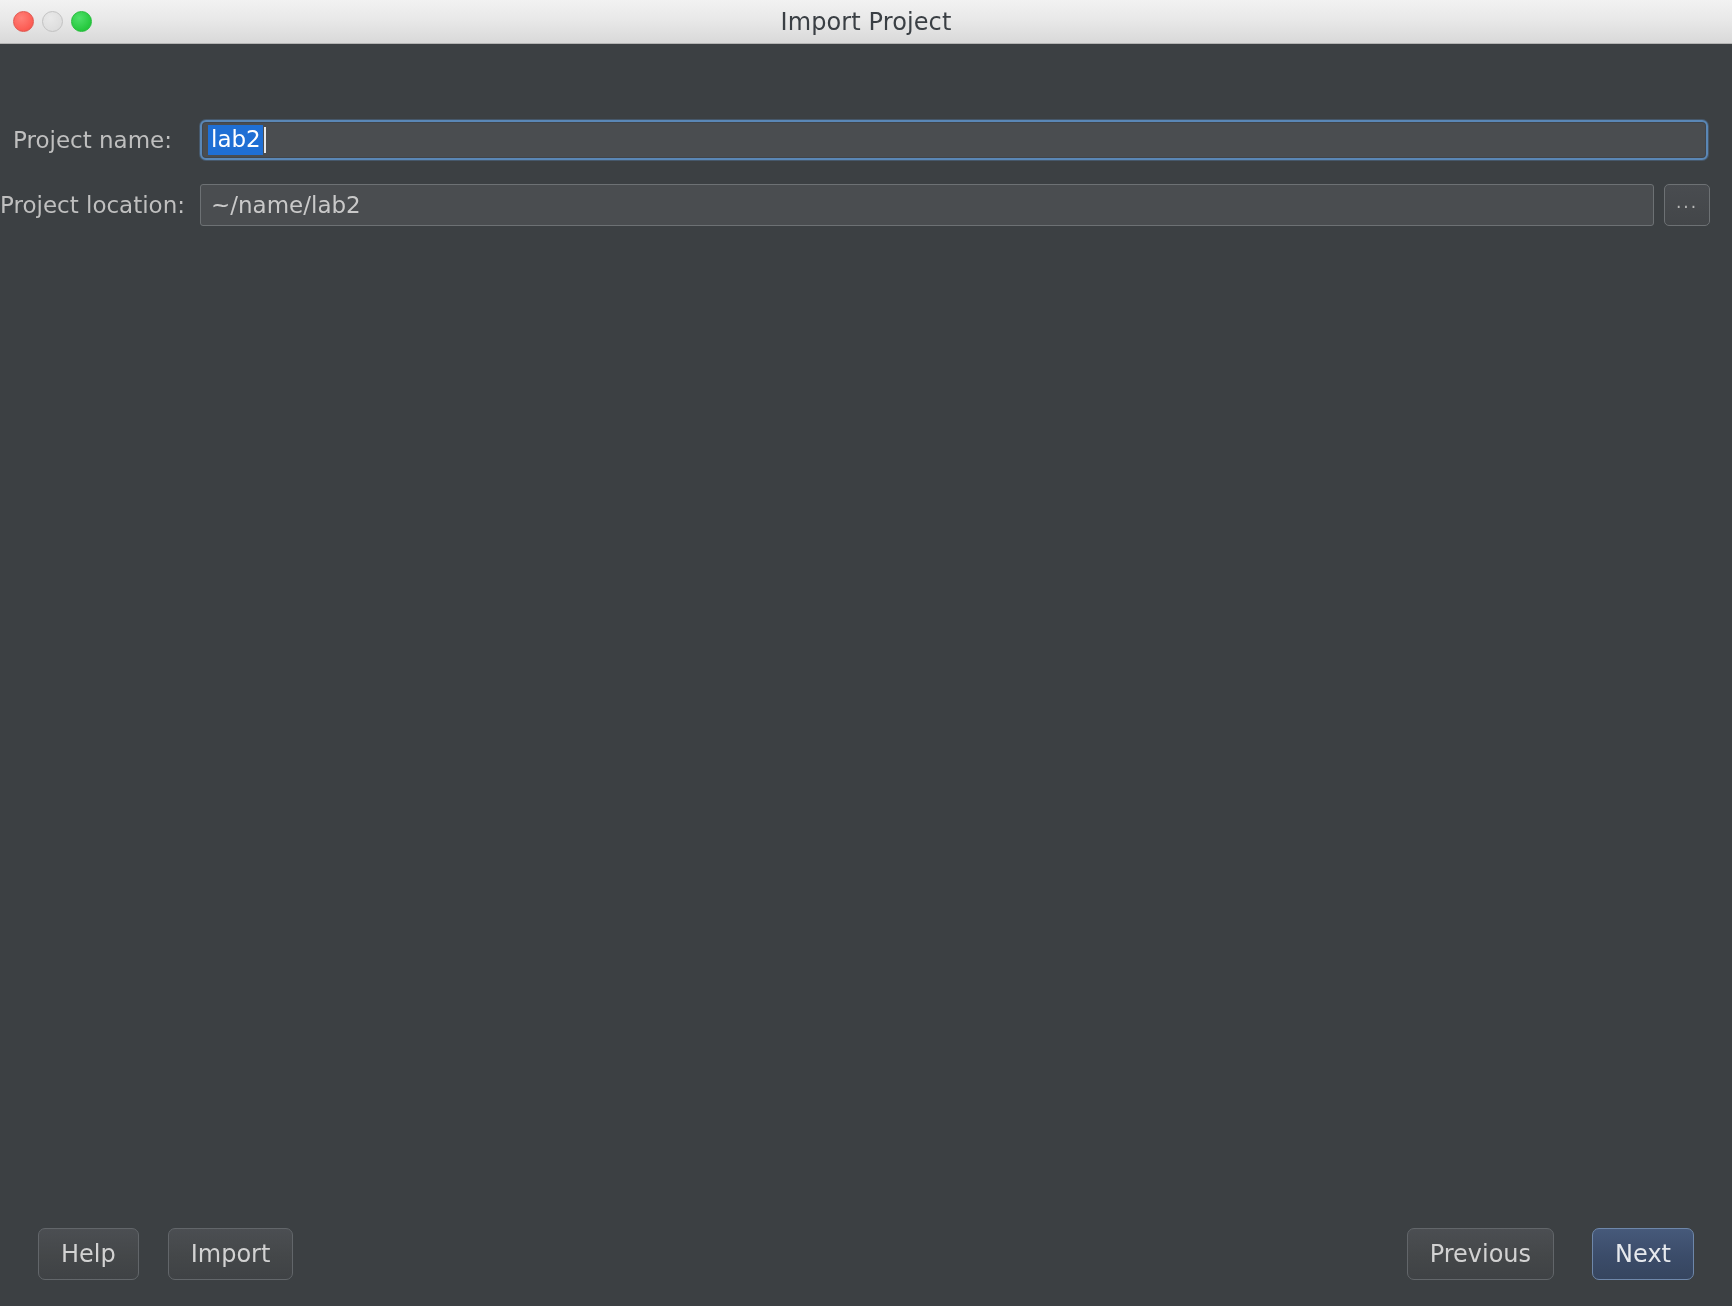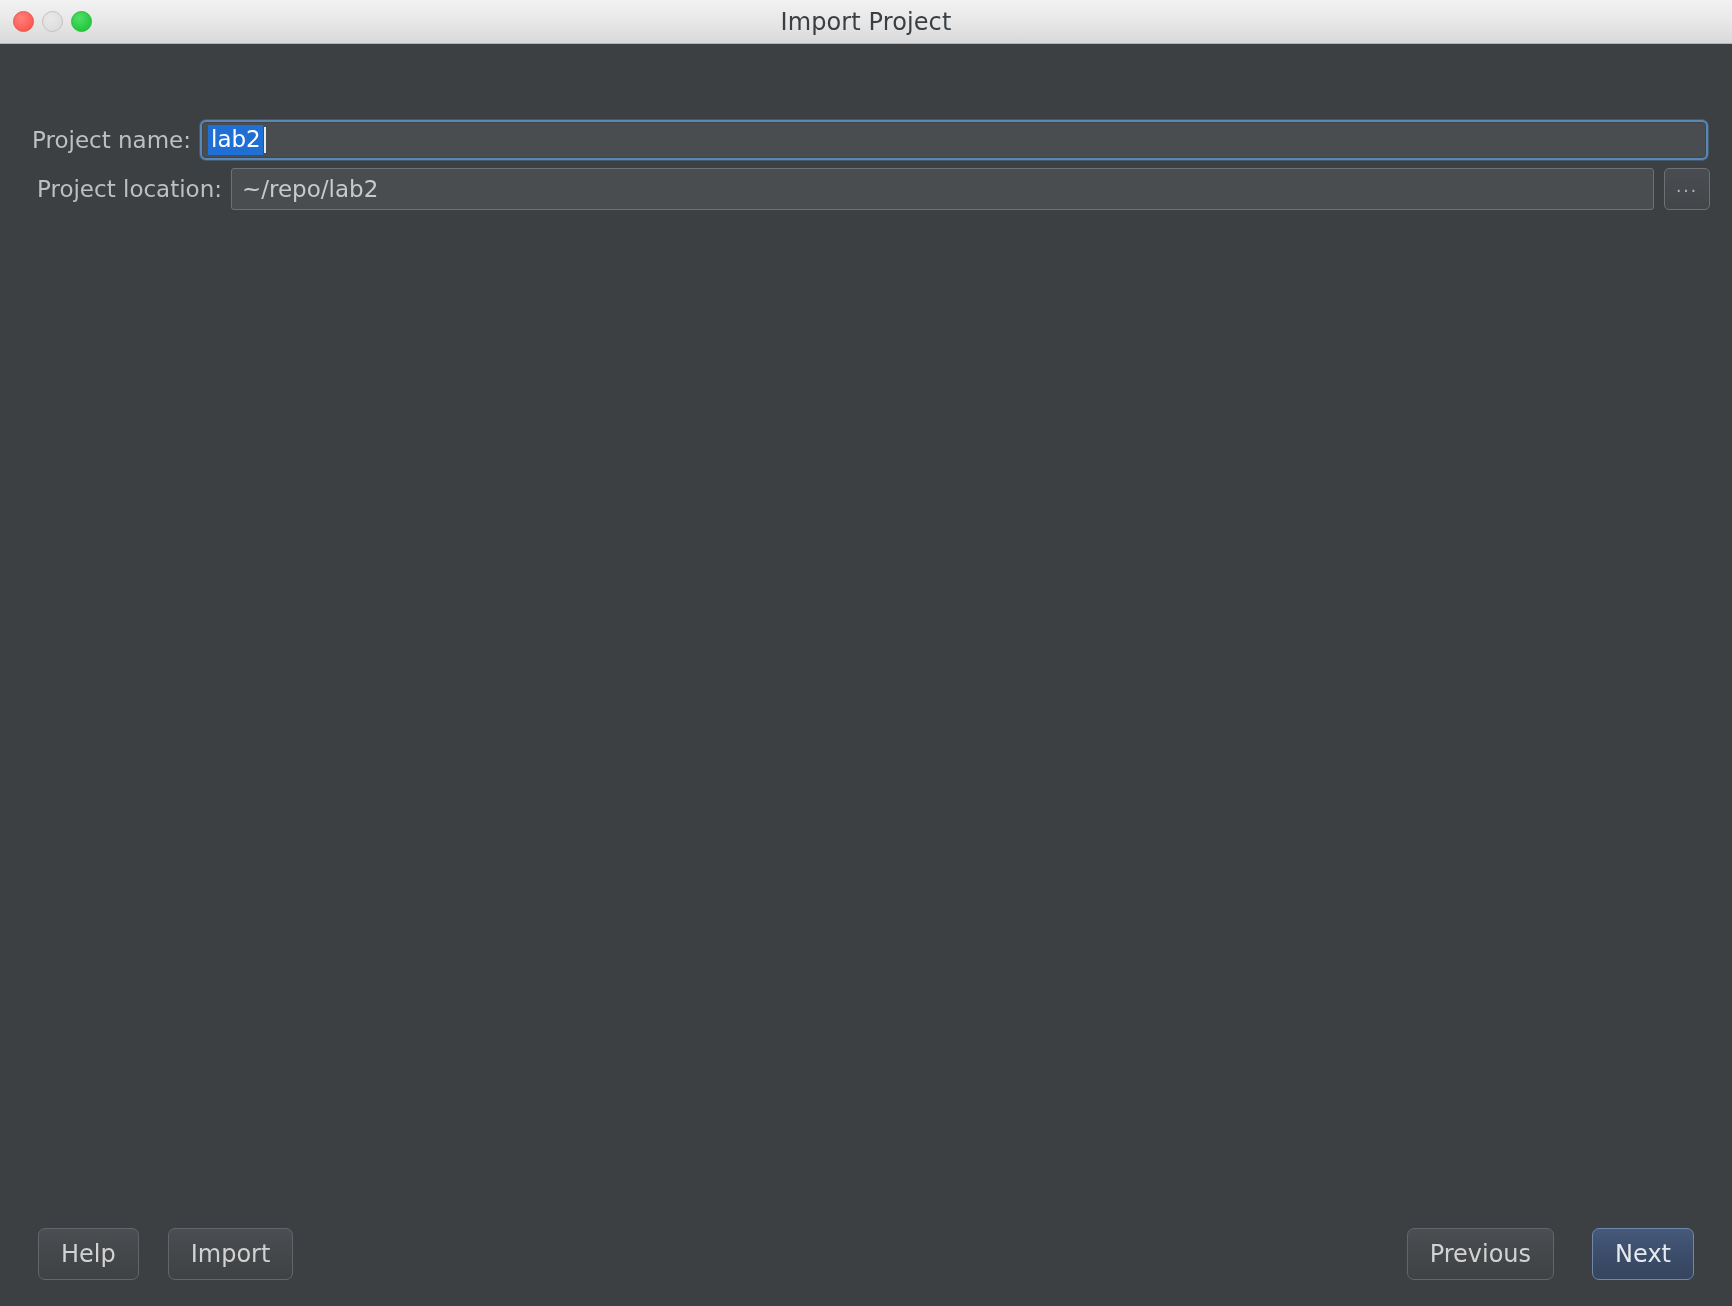--- a/index.html
+++ b/index.html
@@ -78,27 +78,27 @@
   }
 
   .form-row {
     position: absolute;
     left: 0;
     right: 0;
     display: flex;
     align-items: center;
   }
   #row-name { top: 76px; height: 40px; }
-  #row-location { top: 124px; height: 42px; margin-left: 31px; }
+  #row-location { top: 140px; height: 42px; }
 
   .field-label {
     width: 200px;
     min-width: 200px;
     text-align: right;
-    padding-right: 9px;
+    padding-right: 28px;
     box-sizing: border-box;
     font-size: 23px;
     color: #bfbfbf;
     user-select: none;
     white-space: nowrap;
   }
 
   
   .name-field {
     position: relative;
@@ -236,21 +236,21 @@
       <div class="field-label">Project name:</div>
       <div class="name-field">
         <span class="name-value">lab2</span>
         <span class="caret"></span>
       </div>
     </div>
 
     <div class="form-row" id="row-location">
       <div class="field-label">Project location:</div>
       <div class="location-field">
-        <span class="location-value">~/repo/lab2</span>
+        <span class="location-value">~/name/lab2</span>
       </div>
       <div class="browse-button">...</div>
     </div>
 
     <div class="footer">
       <div class="footer-left">
         <div class="btn">Help</div>
         <div class="btn">Import</div>
       </div>
       <div class="footer-right">

